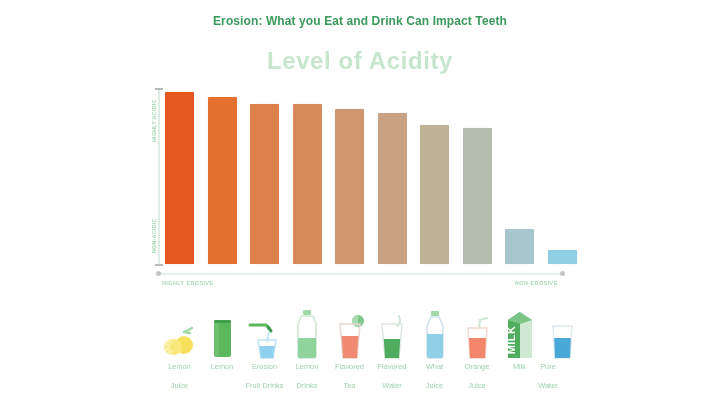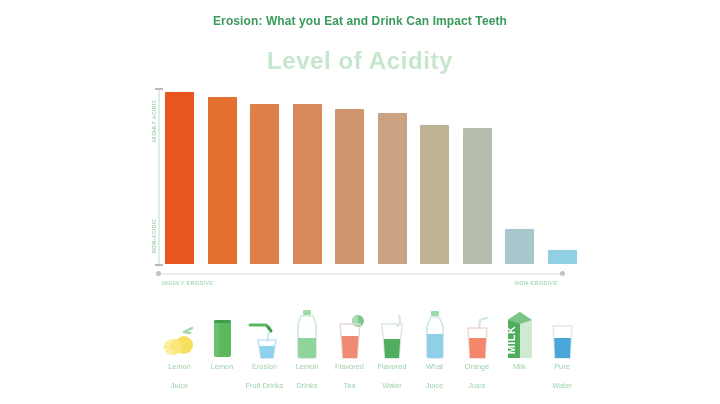--- a/index.html
+++ b/index.html
@@ -302,16 +302,16 @@
   <div class="cats" id="cats-layer">
       <div class="cat" style="left: 151.5px;"><span>Lemon</span><span class="l2">Juice</span></div>
       <div class="cat" style="left: 194px;"><span>Lemon</span></div>
       <div class="cat" style="left: 236.5px;"><span>Erosion</span><span class="l2">Fruit Drinks</span></div>
       <div class="cat" style="left: 279px;"><span>Lemon</span><span class="l2">Drinks</span></div>
       <div class="cat" style="left: 321.5px;"><span>Flavored</span><span class="l2">Tea</span></div>
       <div class="cat" style="left: 364px;"><span>Flavored</span><span class="l2">Water</span></div>
       <div class="cat" style="left: 406.5px;"><span>What</span><span class="l2">Juice</span></div>
       <div class="cat" style="left: 449px;"><span>Orange</span><span class="l2">Juice</span></div>
       <div class="cat" style="left: 491.5px;"><span>Milk</span></div>
-      <div class="cat" style="left: 534px;"><span>Pure</span><span class="l2">Water</span></div>
+      <div class="cat" style="left: 520px;"><span>Pure</span><span class="l2">Water</span></div>
     </div>
 
 </div>
 
 </body></html>

